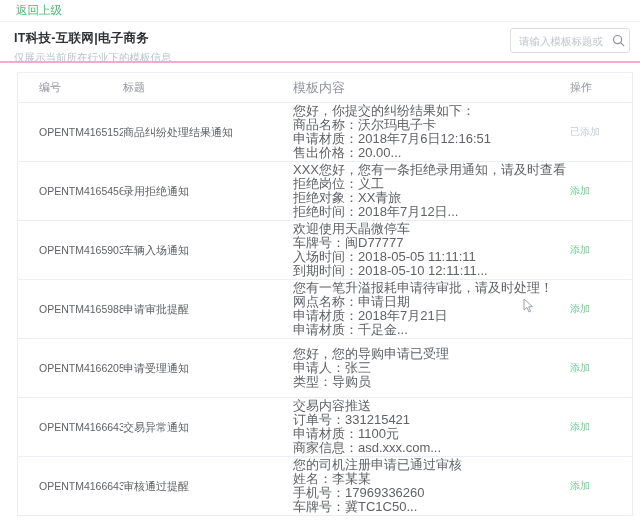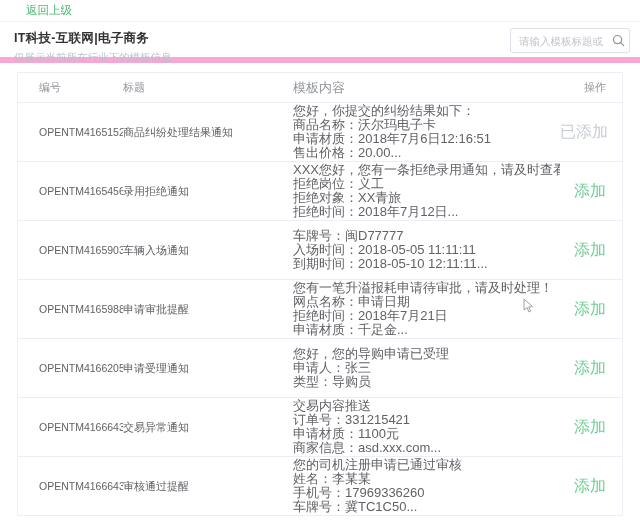--- a/index.html
+++ b/index.html
@@ -3,51 +3,51 @@
 <meta charset="utf-8">
 <style>
   * { margin:0; padding:0; box-sizing:border-box; }
   html,body { width:640px; height:523px; }
   body {
     font-family:"Liberation Sans","DejaVu Sans",sans-serif;
     background:#ffffff; color:#606266; font-size:11px;
     position:relative; overflow:hidden;
   }
   
-  .topbar { height:22px; display:flex; align-items:center; padding:0 26px;
+  .topbar { height:22px; display:flex; align-items:center; padding:0 16px;
     border-bottom:1px solid #f0f2f5; }
   .back-link { color:#4cb871; font-size:11.5px; text-decoration:none; cursor:pointer; }
   
   .page-header { position:relative; padding:8px 30px 10px 14px;
-    border-bottom:6px solid #f9a8d4; height:41px; }
+    border-bottom:2px solid #f9a8d4; height:41px; }
   .page-title { color:#303133; font-size:12.5px; font-weight:bold; letter-spacing:.3px; }
   .page-subtitle { color:#b9bfca; font-size:10.5px; margin-top:4px;font-family:Liberation Mono, monospace; }
   .search-box { position:absolute; top:6px; right:10px; width:120px; height:25px;
     border:1px solid #dcdfe6; border-radius:3px; background:#fff;
     display:flex; align-items:center; }
   .search-input { flex:1; border:none; outline:none; padding:0 4px 0 8px;
     font-size:10.5px; color:#606266; min-width:0; background:transparent;
     font-family:"Liberation Sans","DejaVu Sans",sans-serif; }
   .search-input::placeholder { color:#c0c4cc; }
   .search-icon { width:22px; height:100%; display:flex; align-items:center;
     justify-content:center; cursor:pointer; }
   
-  .table { position:absolute; left:17px; right:17px; top:72px;
+  .table { position:absolute; left:17px; right:7px; top:72px;
     border:1px solid #ebeef5; border-bottom:none; background:#fff; }
   .tr { display:flex; align-items:center; border-bottom:1px solid #ebeef5; }
   .thead { height:30px; color:#909399; font-size:11px; }
   .tbody .tr { height:59px; }
   .td,.th { overflow:hidden; white-space:nowrap; }
   .c-id { width:105px; padding-left:21px; flex:none; }
   .c-title { width:170px; flex:none; }
   .c-content { flex:1; line-height:14px; font-size:13px; }
-  .c-action { width:62px; flex:none; text-align:right; padding-right:16px; }
+  .c-action { width:62px; flex:none; text-align:left; padding-right:16px; }
   .td { color:#606266; }
   .c-id.td { font-size:10.5px; color:#606266; }
-  .action-link { color:#6ecf95; cursor:pointer; text-decoration:none; font-size:16px; }
+  .action-link { color:#6ecf95; cursor:pointer; text-decoration:none; font-size:10px; }
   .action-link.added { color:#c6ccd6; cursor:default; }
   
   .mouse-cursor { position:absolute; left:523px; top:298px; pointer-events:none; }
 </style>
 </head>
 <body>
 
 <div class="topbar">
   <a class="back-link">返回上级</a>
 </div>
@@ -99,36 +99,37 @@
         </div>
     <div class="td c-action">
       <a class="action-link">添加</a>
     </div>
   </div>
 
   <div class="tr">
     <div class="td c-id">OPENTM416590300</div>
     <div class="td c-title">车辆入场通知</div>
     <div class="td c-content">
+          <div>欢迎使用天晶微停车</div>
           <div>车牌号：闽D77777</div>
           <div>入场时间：2018-05-05 11:11:11</div>
           <div>到期时间：2018-05-10 12:11:11...</div>
         </div>
     <div class="td c-action">
       <a class="action-link">添加</a>
     </div>
   </div>
 
   <div class="tr">
     <div class="td c-id">OPENTM416598800</div>
     <div class="td c-title">申请审批提醒</div>
     <div class="td c-content">
           <div>您有一笔升溢报耗申请待审批，请及时处理！</div>
           <div>网点名称：申请日期</div>
-          <div>拒绝时间：2018年7月21日</div>
+          <div>申请材质：2018年7月21日</div>
           <div>申请材质：千足金...</div>
         </div>
     <div class="td c-action">
       <a class="action-link">添加</a>
     </div>
   </div>
 
   <div class="tr">
     <div class="td c-id">OPENTM416620550</div>
     <div class="td c-title">申请受理通知</div>

